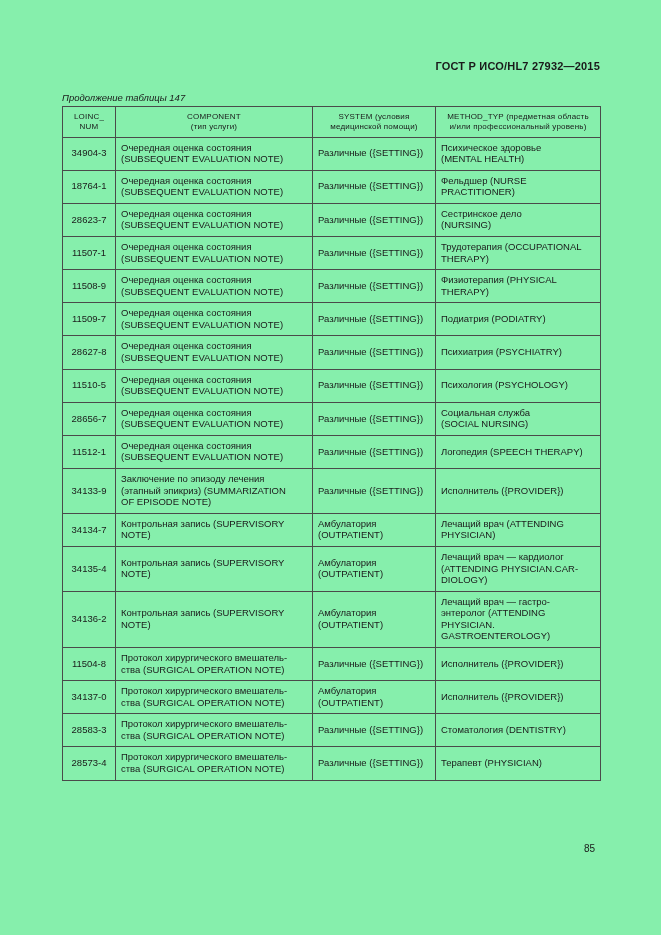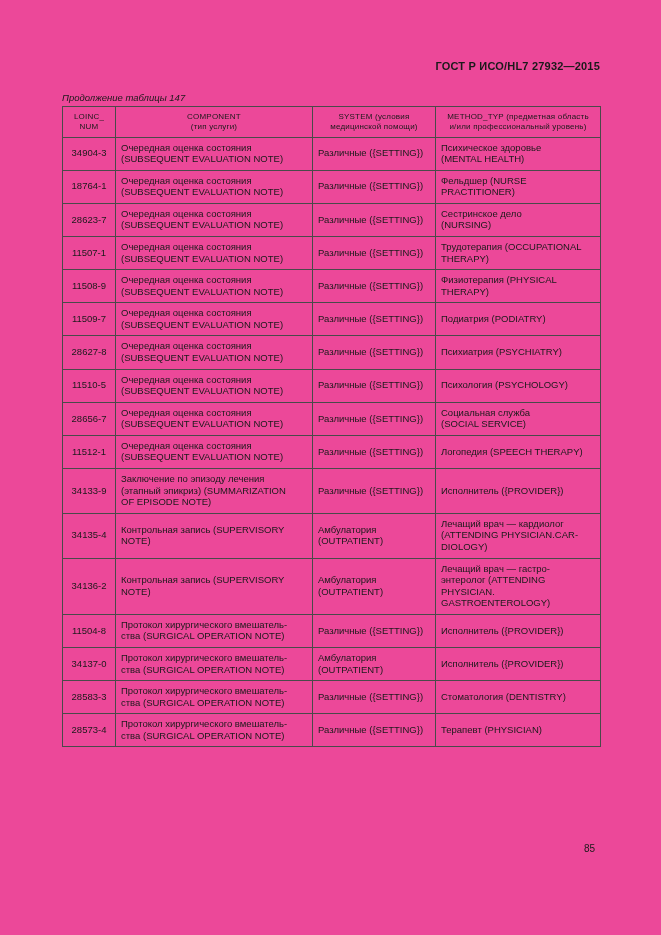--- a/index.html
+++ b/index.html
@@ -1,19 +1,19 @@
 <!DOCTYPE html>
 <html><head>
 <meta charset="utf-8">
 <style>
   html,body { margin:0; padding:0; background:#e8e8e8; }
   .page {
     position:relative;
     width:661px; height:935px;
-    background:#ec4899;
+    background:#86efac;
     font-family:"Liberation Sans", sans-serif;
     color:#1a1a1a;
     margin:0 auto;
     overflow:hidden;
   }
   .doc-header {
     position:absolute; top:60px; right:61px;
     font-weight:bold; font-size:11px;
     letter-spacing:0.2px;
   }
@@ -144,38 +144,47 @@
 (SUBSEQUENT EVALUATION NOTE)</td>
           <td class="system">Различные ({SETTING})</td>
           <td class="method">Психология (PSYCHOLOGY)</td>
         </tr>
         <tr>
           <td class="loinc">28656-7</td>
           <td class="component">Очередная оценка состояния
 (SUBSEQUENT EVALUATION NOTE)</td>
           <td class="system">Различные ({SETTING})</td>
           <td class="method">Социальная служба
-(SOCIAL SERVICE)</td>
+(SOCIAL NURSING)</td>
         </tr>
         <tr>
           <td class="loinc">11512-1</td>
           <td class="component">Очередная оценка состояния
 (SUBSEQUENT EVALUATION NOTE)</td>
           <td class="system">Различные ({SETTING})</td>
           <td class="method">Логопедия (SPEECH THERAPY)</td>
         </tr>
         <tr>
           <td class="loinc">34133-9</td>
           <td class="component">Заключение по эпизоду лечения
 (этапный эпикриз) (SUMMARIZATION
 OF EPISODE NOTE)</td>
           <td class="system">Различные ({SETTING})</td>
           <td class="method">Исполнитель ({PROVIDER})</td>
         </tr>
         <tr>
+          <td class="loinc">34134-7</td>
+          <td class="component">Контрольная запись (SUPERVISORY
+NOTE)</td>
+          <td class="system">Амбулатория
+(OUTPATIENT)</td>
+          <td class="method">Лечащий врач (ATTENDING
+PHYSICIAN)</td>
+        </tr>
+        <tr>
           <td class="loinc">34135-4</td>
           <td class="component">Контрольная запись (SUPERVISORY
 NOTE)</td>
           <td class="system">Амбулатория
 (OUTPATIENT)</td>
           <td class="method">Лечащий врач — кардиолог
 (ATTENDING PHYSICIAN.CAR-
 DIOLOGY)</td>
         </tr>
         <tr>

